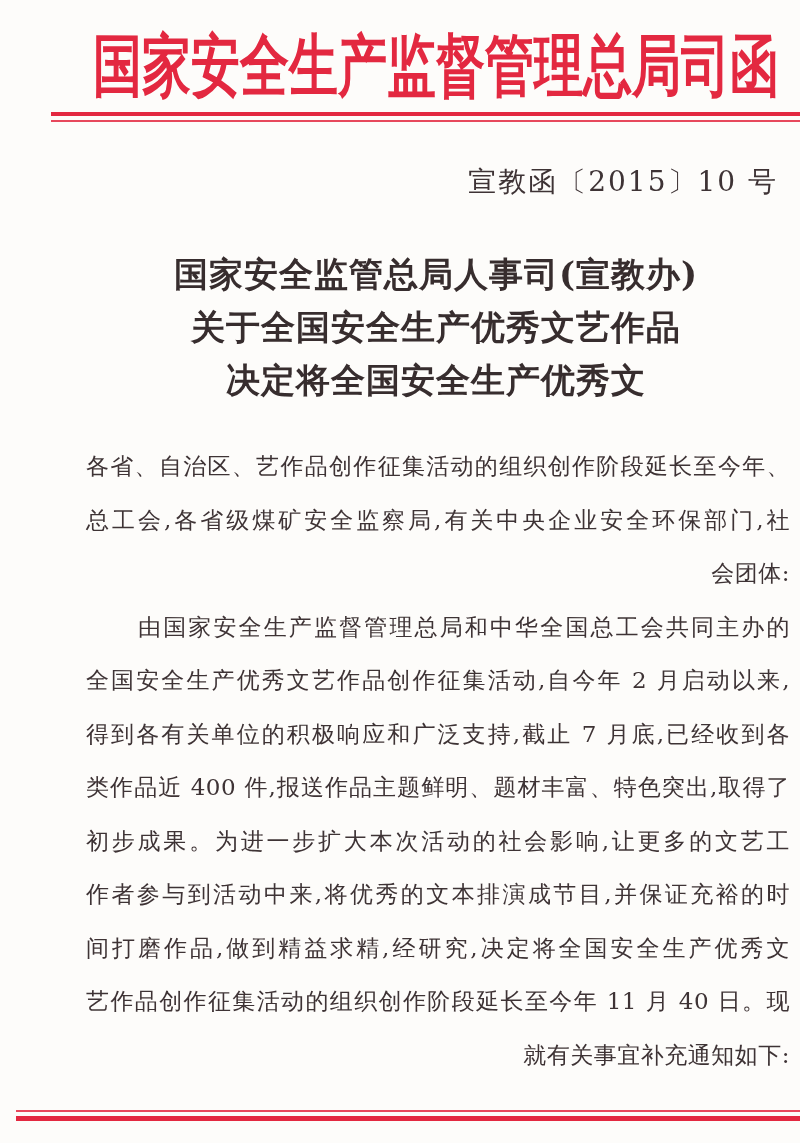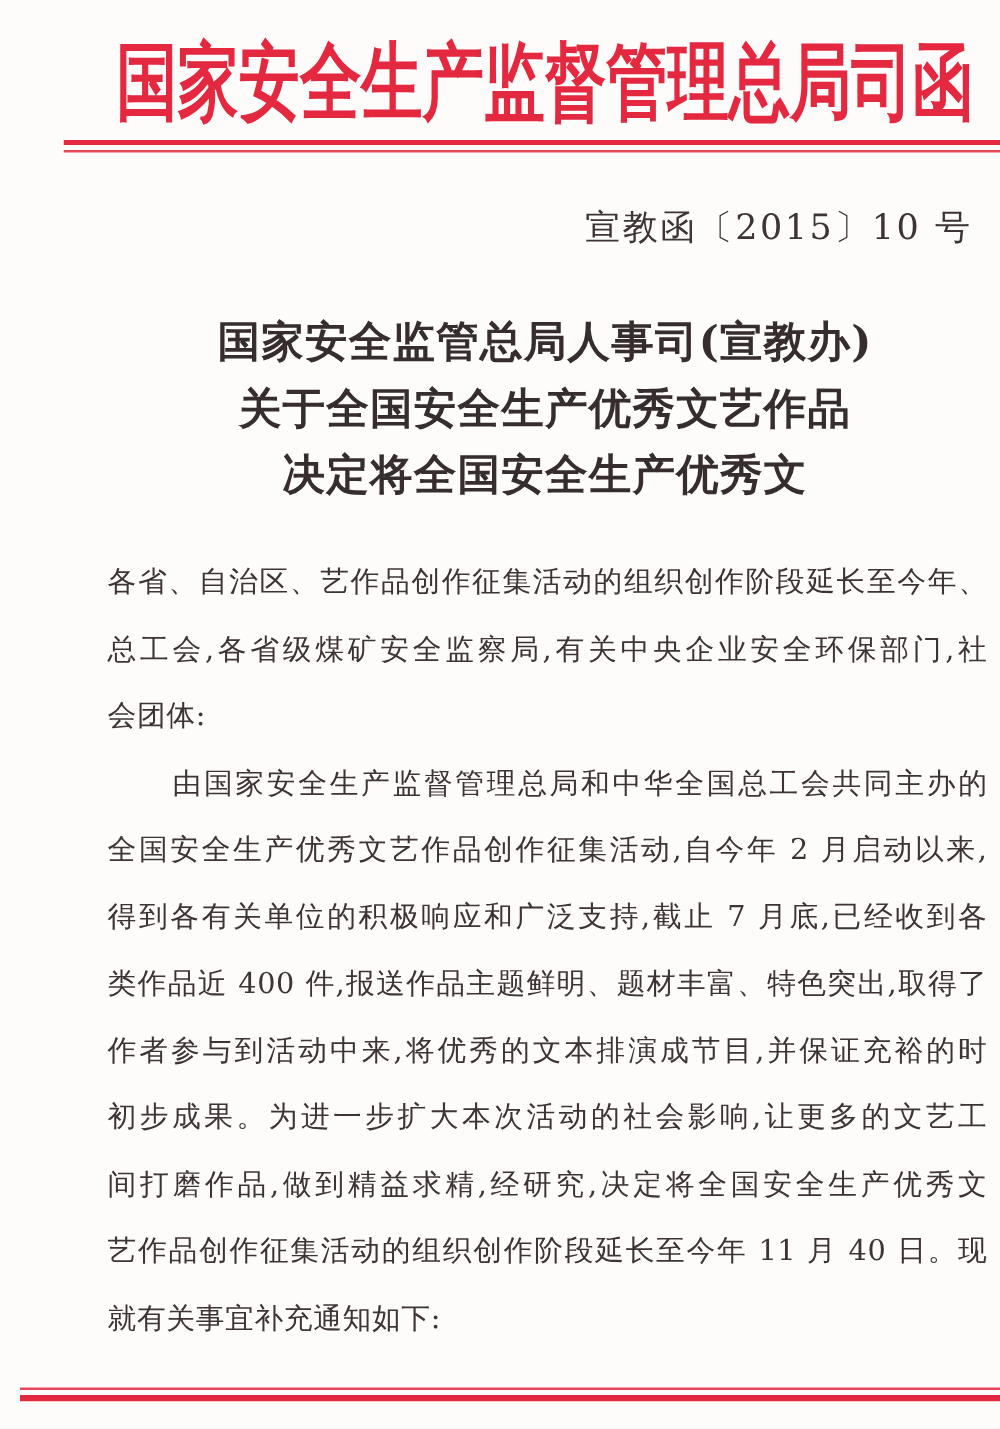--- a/index.html
+++ b/index.html
@@ -76,21 +76,21 @@
     line-height:53.5px;
     height:53.5px;
     letter-spacing:.5px;
     white-space:nowrap;
   }
   .line.fill{
     white-space:normal;
     text-align:justify;
     text-align-last:justify;
   }
-  .line.plain{text-align:left;}
+  .line.plain{text-align:right;}
   .line.indent{padding-left:52px;}
 </style>
 </head>
 <body>
 
 <div class="page">
 
   <div class="letterhead">
     <div class="letterhead-text">国家安全生产监督管理总局司函</div>
   </div>
@@ -111,22 +111,22 @@
 
   <div class="body">
 
   <div class="line fill">各省、自治区、艺作品创作征集活动的组织创作阶段延长至今年、</div>
       <div class="line fill">总工会,各省级煤矿安全监察局,有关中央企业安全环保部门,社</div>
       <div class="line plain">会团体:</div>
       <div class="line fill indent">由国家安全生产监督管理总局和中华全国总工会共同主办的</div>
       <div class="line fill">全国安全生产优秀文艺作品创作征集活动,自今年 2 月启动以来,</div>
       <div class="line fill">得到各有关单位的积极响应和广泛支持,截止 7 月底,已经收到各</div>
       <div class="line fill">类作品近 400 件,报送作品主题鲜明、题材丰富、特色突出,取得了</div>
+      <div class="line fill">初步成果。为进一步扩大本次活动的社会影响,让更多的文艺工</div>
       <div class="line fill">作者参与到活动中来,将优秀的文本排演成节目,并保证充裕的时</div>
-      <div class="line fill">初步成果。为进一步扩大本次活动的社会影响,让更多的文艺工</div>
       <div class="line fill">间打磨作品,做到精益求精,经研究,决定将全国安全生产优秀文</div>
       <div class="line fill">艺作品创作征集活动的组织创作阶段延长至今年 11 月 40 日。现</div>
       <div class="line plain">就有关事宜补充通知如下:</div>
     </div>
 
   <div class="rule rule-bottom">
     <div class="thin"></div>
     <div class="thick"></div>
   </div>
 

